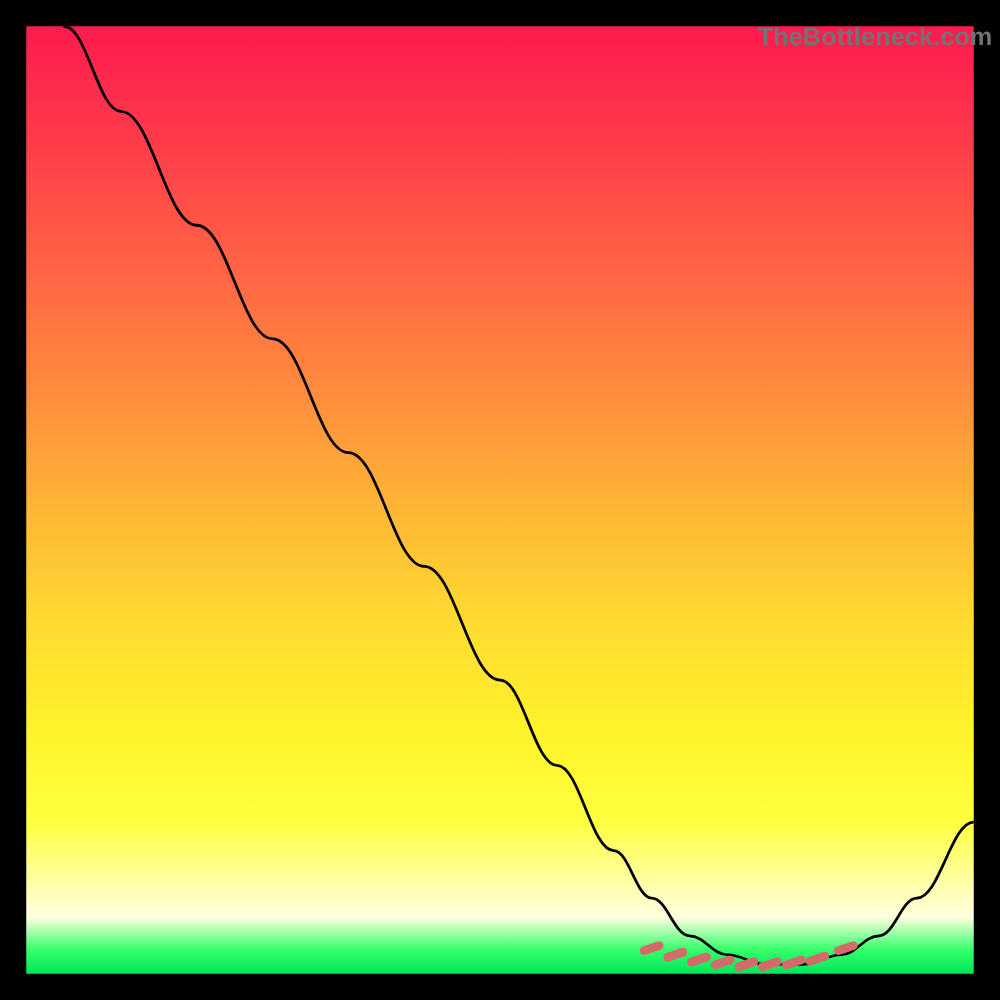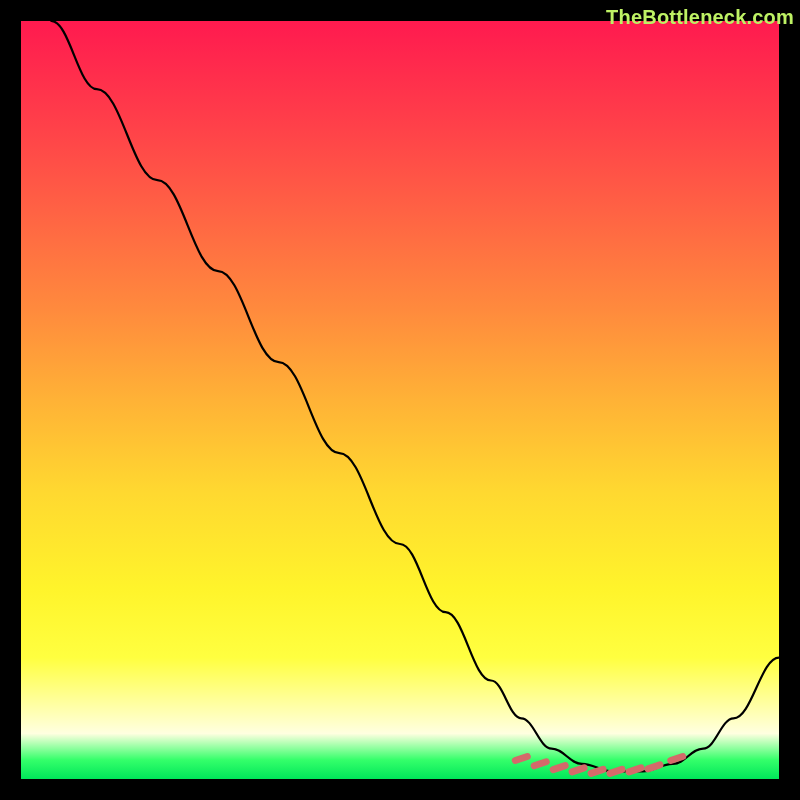--- a/index.html
+++ b/index.html
@@ -27,25 +27,25 @@
       #fff42b 75%,
       #ffff40 84%,
       #ffffa0 90%,
       #ffffe0 94%,
       #34ff6a 97.5%,
       #00e65a 100%
     );
   }
   .watermark {
     position: absolute;
-    top: 6px;
+    top: 19px;
     right: 6px;
     font-size: 20px;
     font-weight: 600;
-    color: #bef264;
+    color: #737373;
     letter-spacing: 0.2px;
   }
   svg.overlay {
     position: absolute;
     left: 0;
     top: 0;
     width: 758px;
     height: 758px;
   }
 </style>

